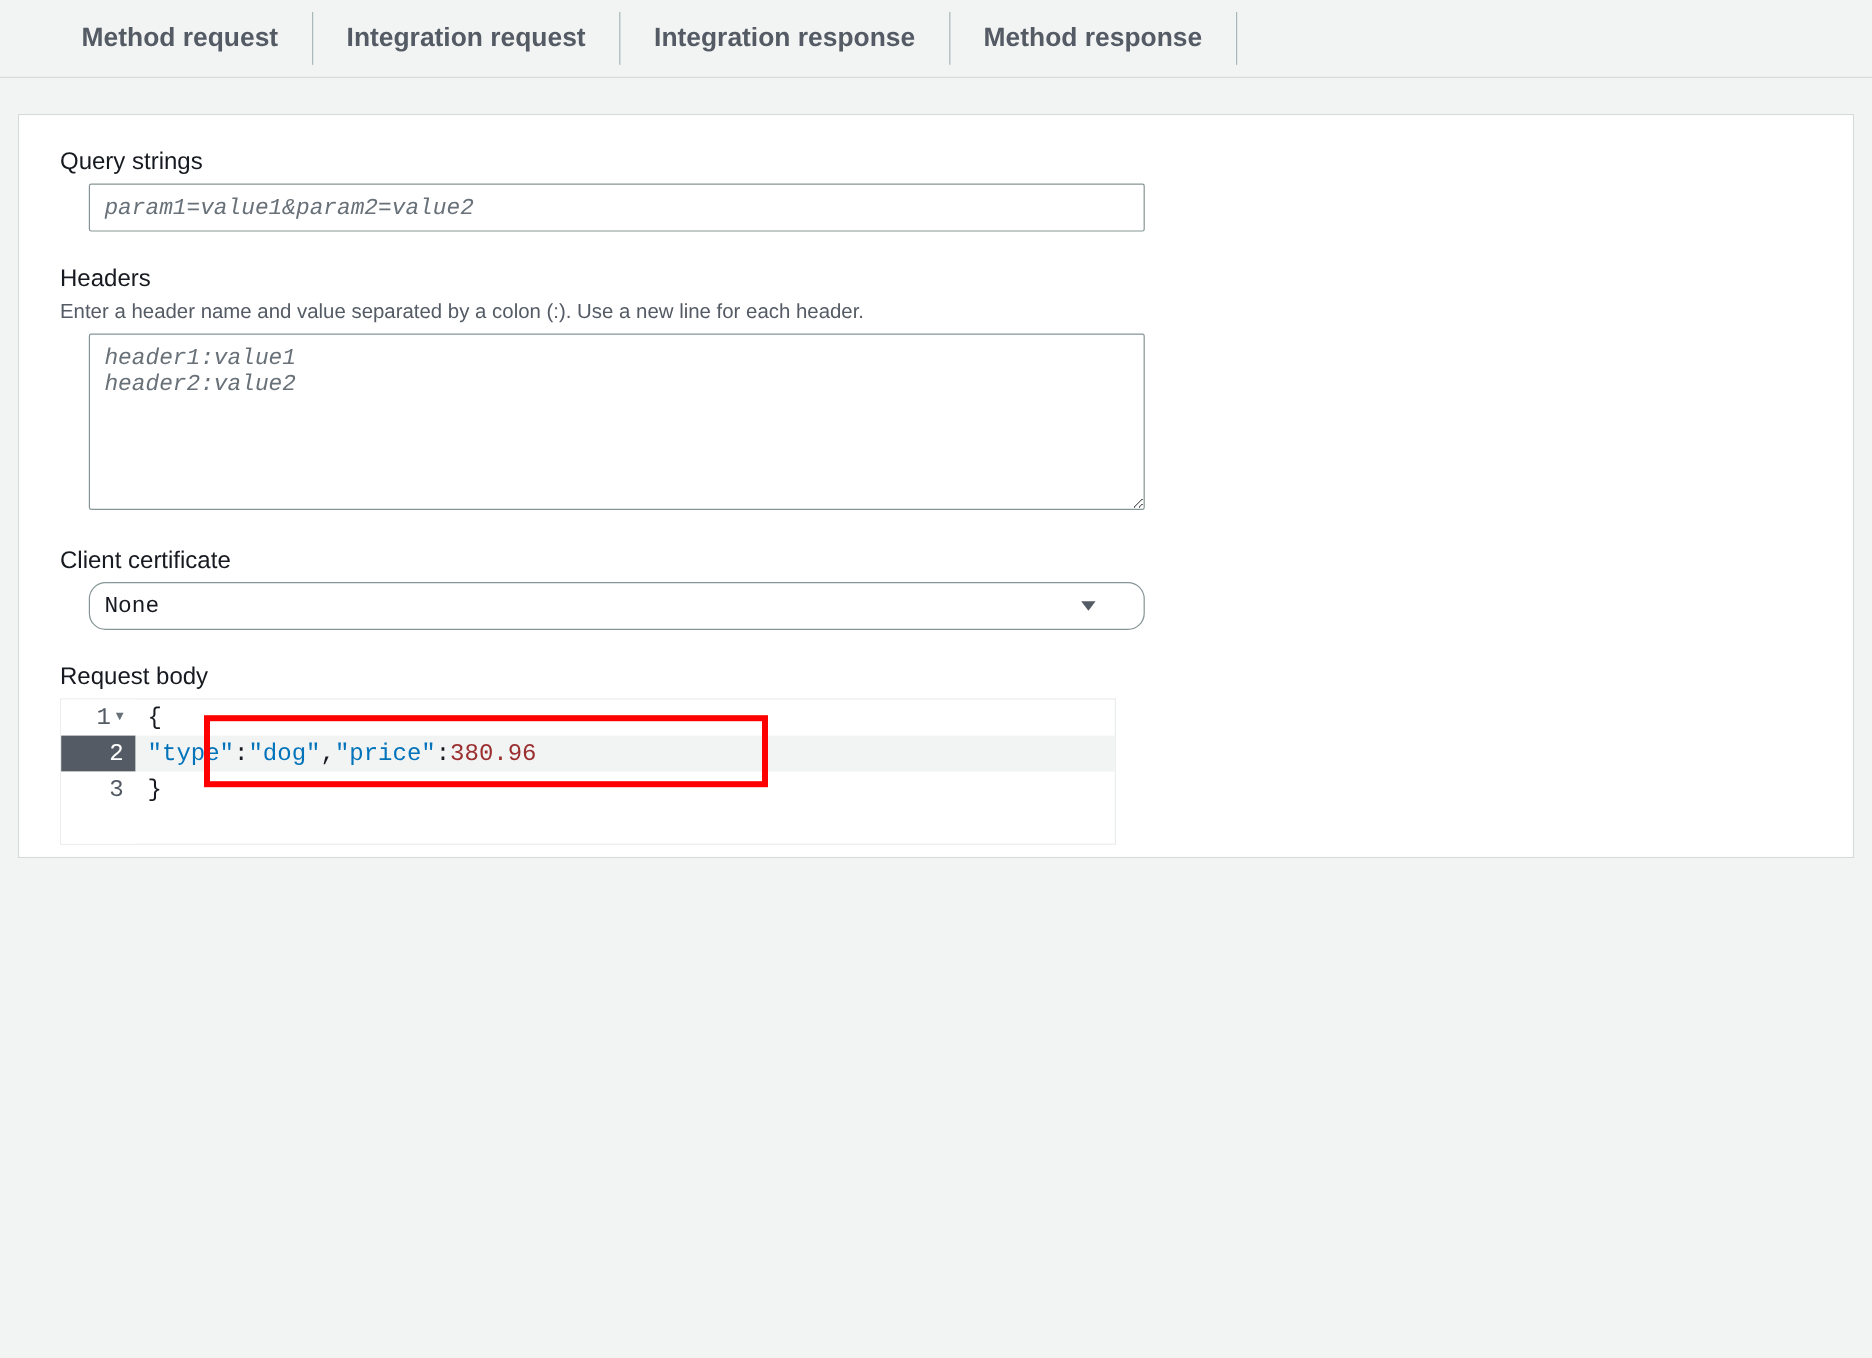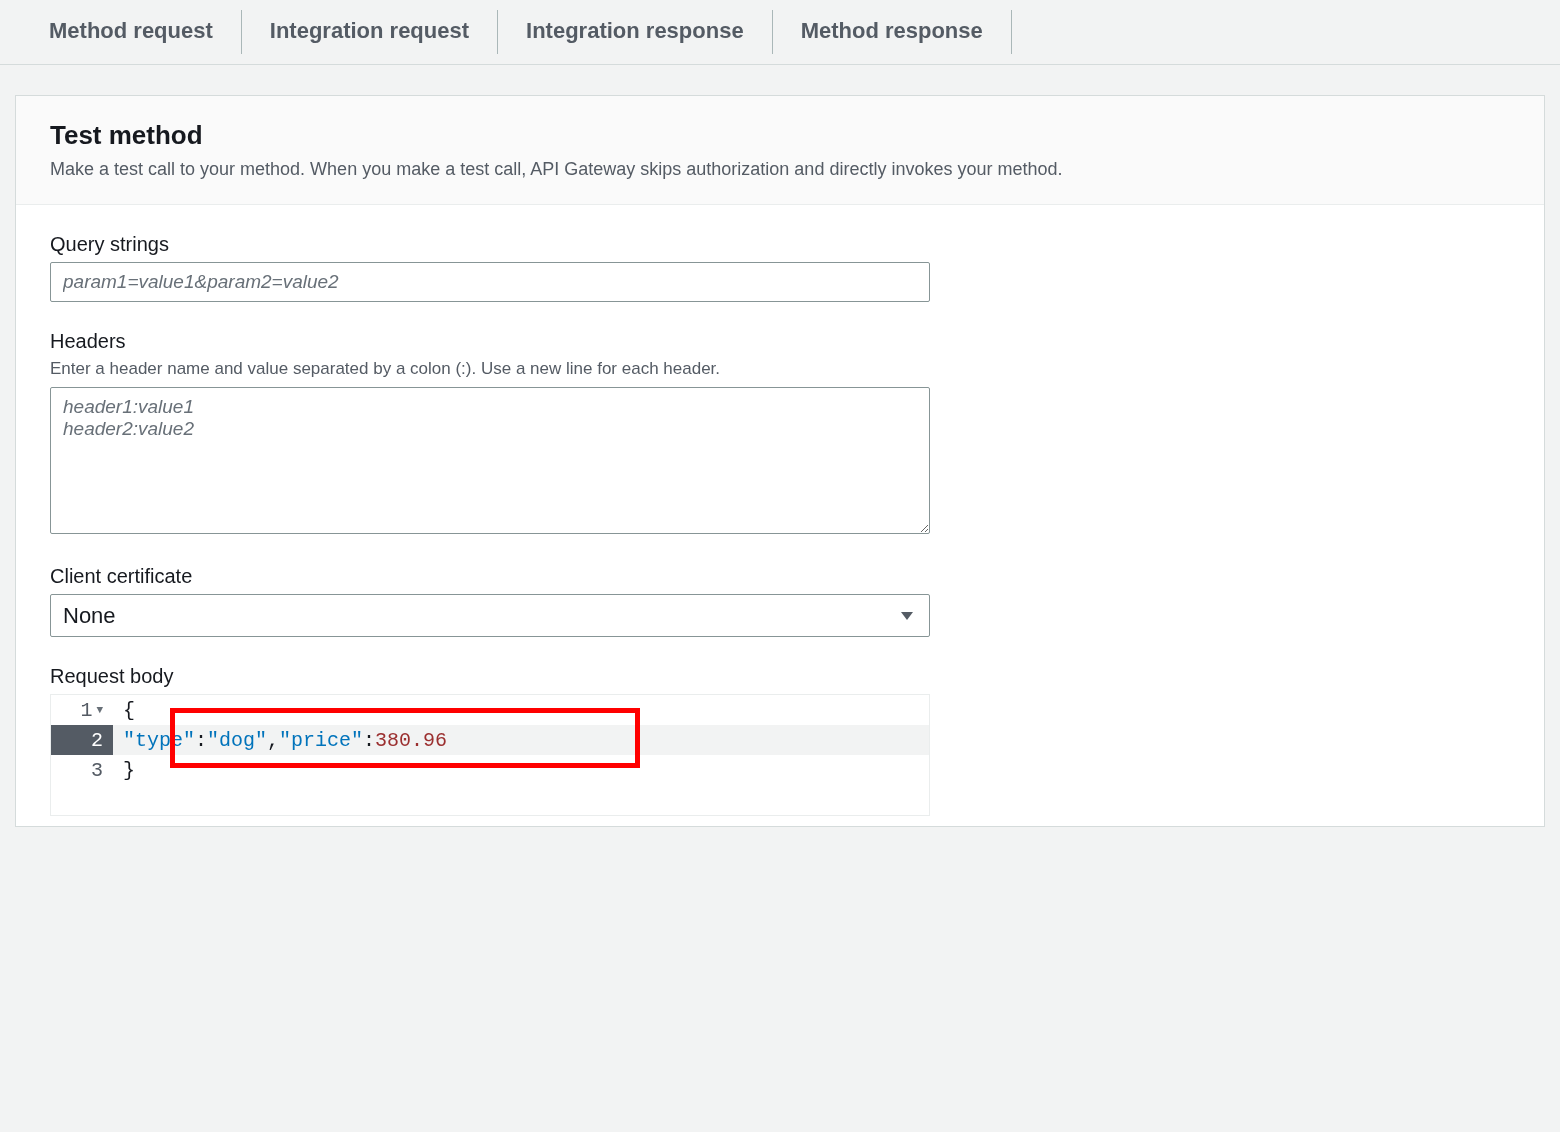--- a/index.html
+++ b/index.html
@@ -5,21 +5,21 @@
   * { box-sizing: border-box; margin: 0; padding: 0; }
   body {
     font-family: "Amazon Ember", "Helvetica Neue", Arial, sans-serif;
     background: #f2f3f3;
     color: #16191f;
     font-size: 14px;
   }
   .tabs {
     display: flex;
     align-items: center;
-    padding: 0 21px;
+    padding: 0 40px;
     border-bottom: 1px solid #d5dbdb;
     background: #f2f3f3;
   }
   .tab {
     padding: 18px 28px 20px;
     font-size: 22px;
     font-weight: 700;
     color: #545b64;
     cursor: pointer;
     position: relative;
@@ -81,40 +81,42 @@
     font-size: 17px;
     color: #545b64;
     margin-bottom: 8px;
   }
   .text-input, .textarea-input, .select-input {
     width: 100%;
     border: 1px solid #879596;
     border-radius: 2px;
     padding: 8px 12px;
     font-size: 19px;
-    font-family: Liberation Sans, sans-serif;
-    color: #16191f;
-    background: #fff;
+    font-family: Liberation Mono, monospace;
+    color: #16191f;
+    background: #fff;
+    margin-left: 24px;
   }
   .text-input::placeholder, .textarea-input::placeholder {
     color: #687078;
     font-style: italic;
   }
   .textarea-input {
     height: 147px;
     resize: vertical;
   }
   .select-wrap {
     position: relative;
   }
   .select-input {
     appearance: none;
     -webkit-appearance: none;
     cursor: pointer;
-    font-size: 22px;
+    font-size: 19px;
+    border-radius: 14px;
   }
   .select-caret {
     position: absolute;
     right: 16px;
     top: 50%;
     transform: translateY(-50%);
     pointer-events: none;
     color: #545b64;
   }
   .code-editor {
@@ -181,24 +183,20 @@
   <div class="tab-divider"></div>
   <div class="tab">Integration request</div>
   <div class="tab-divider"></div>
   <div class="tab">Integration response</div>
   <div class="tab-divider"></div>
   <div class="tab">Method response</div>
   <div class="tab-divider"></div>
 </div>
 
 <div class="panel-wrapper">
-  <div class="panel-header">
-    <div class="panel-title">Test method</div>
-    <div class="panel-desc">Make a test call to your method. When you make a test call, API Gateway skips authorization and directly invokes your method.</div>
-  </div>
 
   <div class="panel-body">
 
     <div class="field">
       <div class="field-label">Query strings</div>
       <input type="text" class="text-input" placeholder="param1=value1&amp;param2=value2" style="">
     </div>
 
     <div class="field">
       <div class="field-label">Headers</div>

